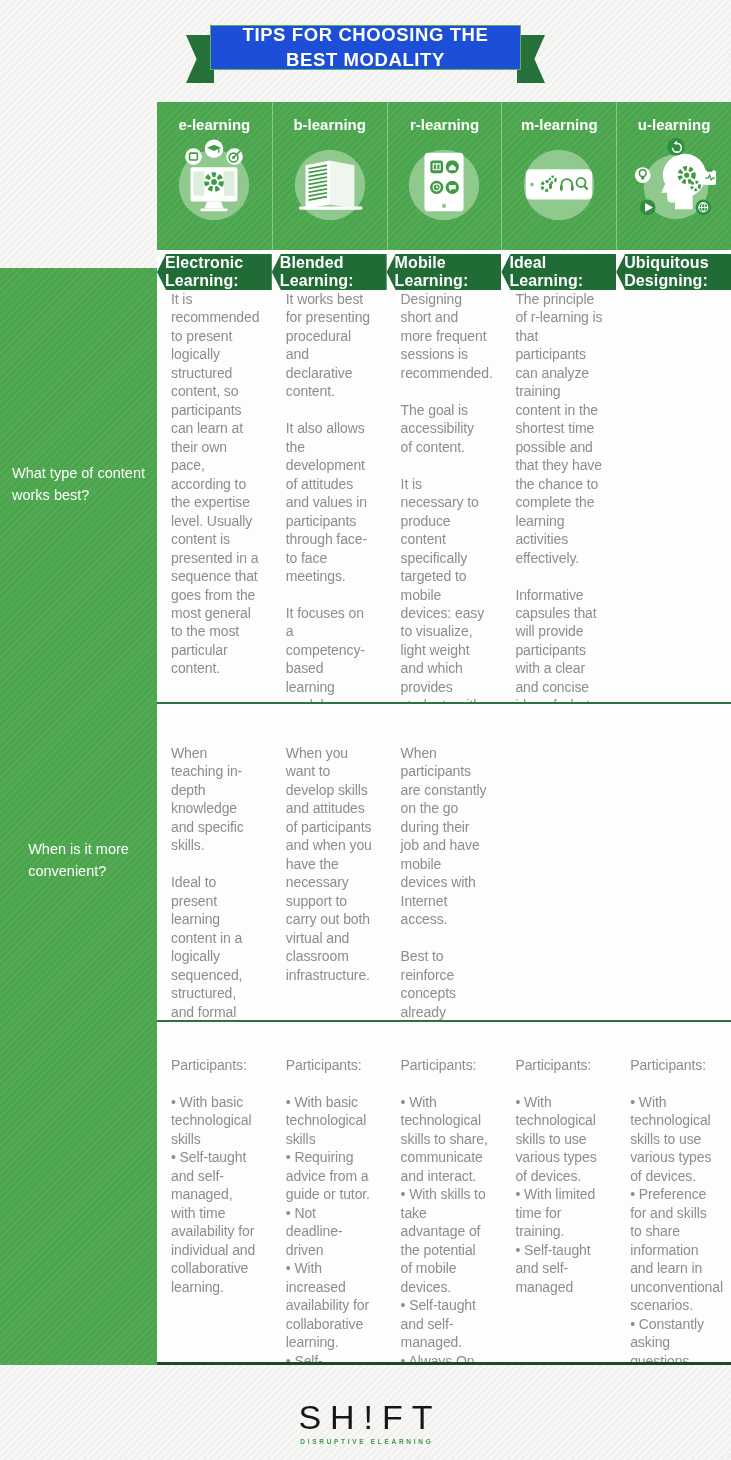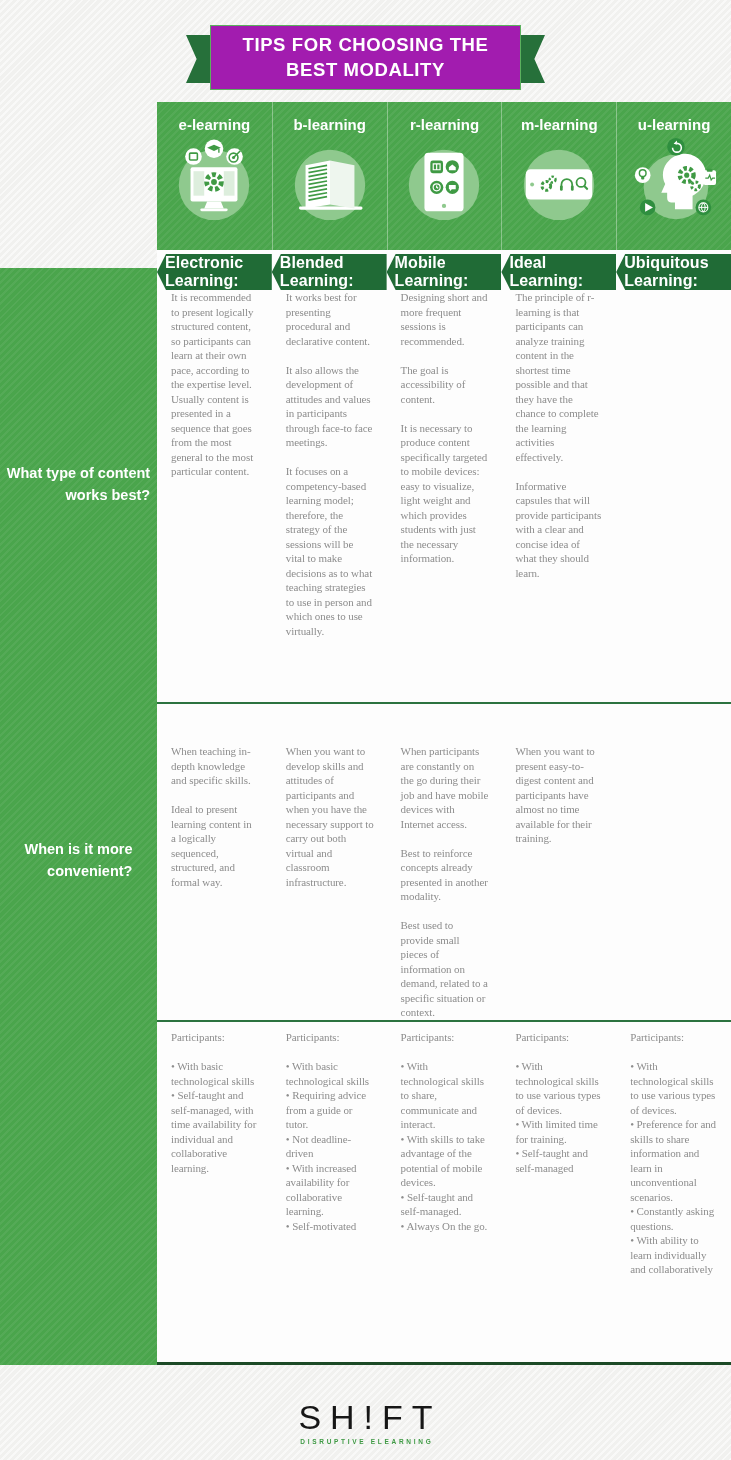--- a/index.html
+++ b/index.html
@@ -12,22 +12,22 @@
     overflow:hidden;
   }
   .green-tex { background-color:#4aa54c;
     background-image:repeating-linear-gradient(315deg, rgba(255,255,255,.06) 0 2px, rgba(0,0,0,0) 2px 5px); }
 
   
   .banner { position:absolute; left:186px; top:25px; width:359px; height:60px; }
   .banner-flag { position:absolute; top:10px; width:28px; height:48px; background:#26703a; }
   .banner-flag.left  { left:0;  clip-path:polygon(0 0, 100% 0, 100% 100%, 0 100%, 38% 50%); }
   .banner-flag.right { right:0; clip-path:polygon(0 0, 100% 0, 62% 50%, 100% 100%, 0 100%); }
-  .banner-main { position:absolute; left:24px; right:24px; top:0; height:65px;
-    background:#a21caf; border:1px solid #5cb05e; display:flex; align-items:center; justify-content:center; }
+  .banner-main { position:absolute; left:24px; right:24px; top:0; height:45px;
+    background:#1d4ed8; border:1px solid #5cb05e; display:flex; align-items:center; justify-content:center; }
   .banner-title { color:#fff; font-weight:bold; font-size:18.5px; letter-spacing:.6px;
     text-align:center; line-height:1.3; white-space:pre-line; }
 
   
   .thead { position:absolute; left:157px; top:102px; width:574px; height:148px;
     display:grid; grid-template-columns:repeat(5,1fr); }
   .th { position:relative; border-left:1px solid rgba(255,255,255,.35); }
   .th:first-child { border-left:none; }
   .th-label { text-align:center; color:#fff; font-weight:bold; font-size:15px; margin-top:14px; }
   .icon { display:block; margin:2px auto 0; width:88px; height:92px; }
@@ -37,34 +37,34 @@
     display:grid; grid-template-columns:repeat(5,1fr); z-index:3; }
   .ribbon { background:#206b36; clip-path:polygon(0 50%, 9px 0, 100% 0, 100% 100%, 9px 100%);
     color:#fff; font-weight:bold; font-size:16px; display:flex; align-items:center;
     justify-content:center; padding-left:8px; letter-spacing:.1px; }
 
   
   .sidebar { position:absolute; left:0; top:268px; width:157px; height:1097px;
     display:flex; flex-direction:column; }
   .side-section { display:flex; align-items:center; justify-content:center; }
   .side-section.s1 { height:434px; } .side-section.s2 { height:318px; } .side-section.s3 { height:345px; }
-  .side-label { color:#fff; font-weight:bold; font-size:14.5px; text-align:right;
+  .side-label { color:#fff; font-weight:normal; font-size:14.5px; text-align:left;
     line-height:1.5; white-space:pre-line; }
 
   
   .tbody { position:absolute; left:157px; top:250px; width:574px; height:1115px;
     background:#fdfdfd; border-bottom:3px solid #1c4a26; }
   .content-row { display:grid; grid-template-columns:repeat(5,1fr); }
   .content-row.r1 { height:452px; }
   .content-row.r2 { height:318px; border-top:2px solid #2c7340; }
   .content-row.r3 { height:342px; border-top:2px solid #2c7340; }
-  .cell { padding:40px 13px 0 14px; font-size:11px; line-height:1.32; color:#8d8d8d;
-    white-space:pre-line; overflow:hidden; letter-spacing:-.1px;font-family:Liberation Serif, serif; }
+  .cell { padding:40px 13px 0 14px; font-size:14px; line-height:1.32; color:#8d8d8d;
+    white-space:pre-line; overflow:hidden; letter-spacing:-.1px; }
   .content-row.r2 .cell { }
-  .content-row.r3 .cell { padding-top:8px; }
+  .content-row.r3 .cell { padding-top:34px; }
 
   
   .footer { position:absolute; left:0; top:1398px; width:731px; text-align:center; }
   .brand { font-size:34px; color:#161616; letter-spacing:9px; margin-left:9px; font-weight:500; }
   .tagline { margin-top:1px; font-size:6.5px; color:#3f9a44; font-weight:bold;
     letter-spacing:2.7px; margin-left:2.7px; }
 </style>
 </head>
 <body>
 
@@ -177,21 +177,21 @@
       <path d="M70.4 73 h9.2 M75 68.4 a6.5 6.5 0 0 1 0 9.2 M75 68.4 a6.5 6.5 0 0 0 0 9.2" stroke="#fff" stroke-width="1" fill="none"></path>
     </svg>
   </div>
 </div>
 
 <div class="ribbons">
   <div class="ribbon">Electronic Learning:</div>
   <div class="ribbon">Blended Learning:</div>
   <div class="ribbon">Mobile Learning:</div>
   <div class="ribbon">Ideal Learning:</div>
-  <div class="ribbon">Ubiquitous Learning:</div>
+  <div class="ribbon">Ubiquitous Designing:</div>
 </div>
 
 <div class="sidebar green-tex">
   <div class="side-section s1">
     <div class="side-label">What type of content
 works best?</div>
   </div>
   <div class="side-section s2">
     <div class="side-label">When is it more
 convenient?</div>
@@ -218,21 +218,20 @@
   <div class="content-row r2">
     <div class="cell">When teaching in-depth knowledge and specific skills.
 
 Ideal to present learning content in a logically sequenced, structured, and formal way.</div>
     <div class="cell">When you want to develop skills and attitudes of participants and when you have the necessary support to carry out both virtual and classroom infrastructure.</div>
     <div class="cell">When participants are constantly on the go during their job and have mobile devices with Internet access.
 
 Best to reinforce concepts already presented in another modality.
 
 Best used to provide small pieces of information on demand, related to a specific situation or context.</div>
-    <div class="cell">When you want to present easy-to-digest content and participants have almost no time available for their training.</div>
   </div>
   <div class="content-row r3">
     <div class="cell">Participants:
 
 • With basic technological skills
 • Self-taught and self-managed, with time availability for individual and collaborative learning.</div>
     <div class="cell">Participants:
 
 • With basic technological skills
 • Requiring advice from a guide or tutor.

